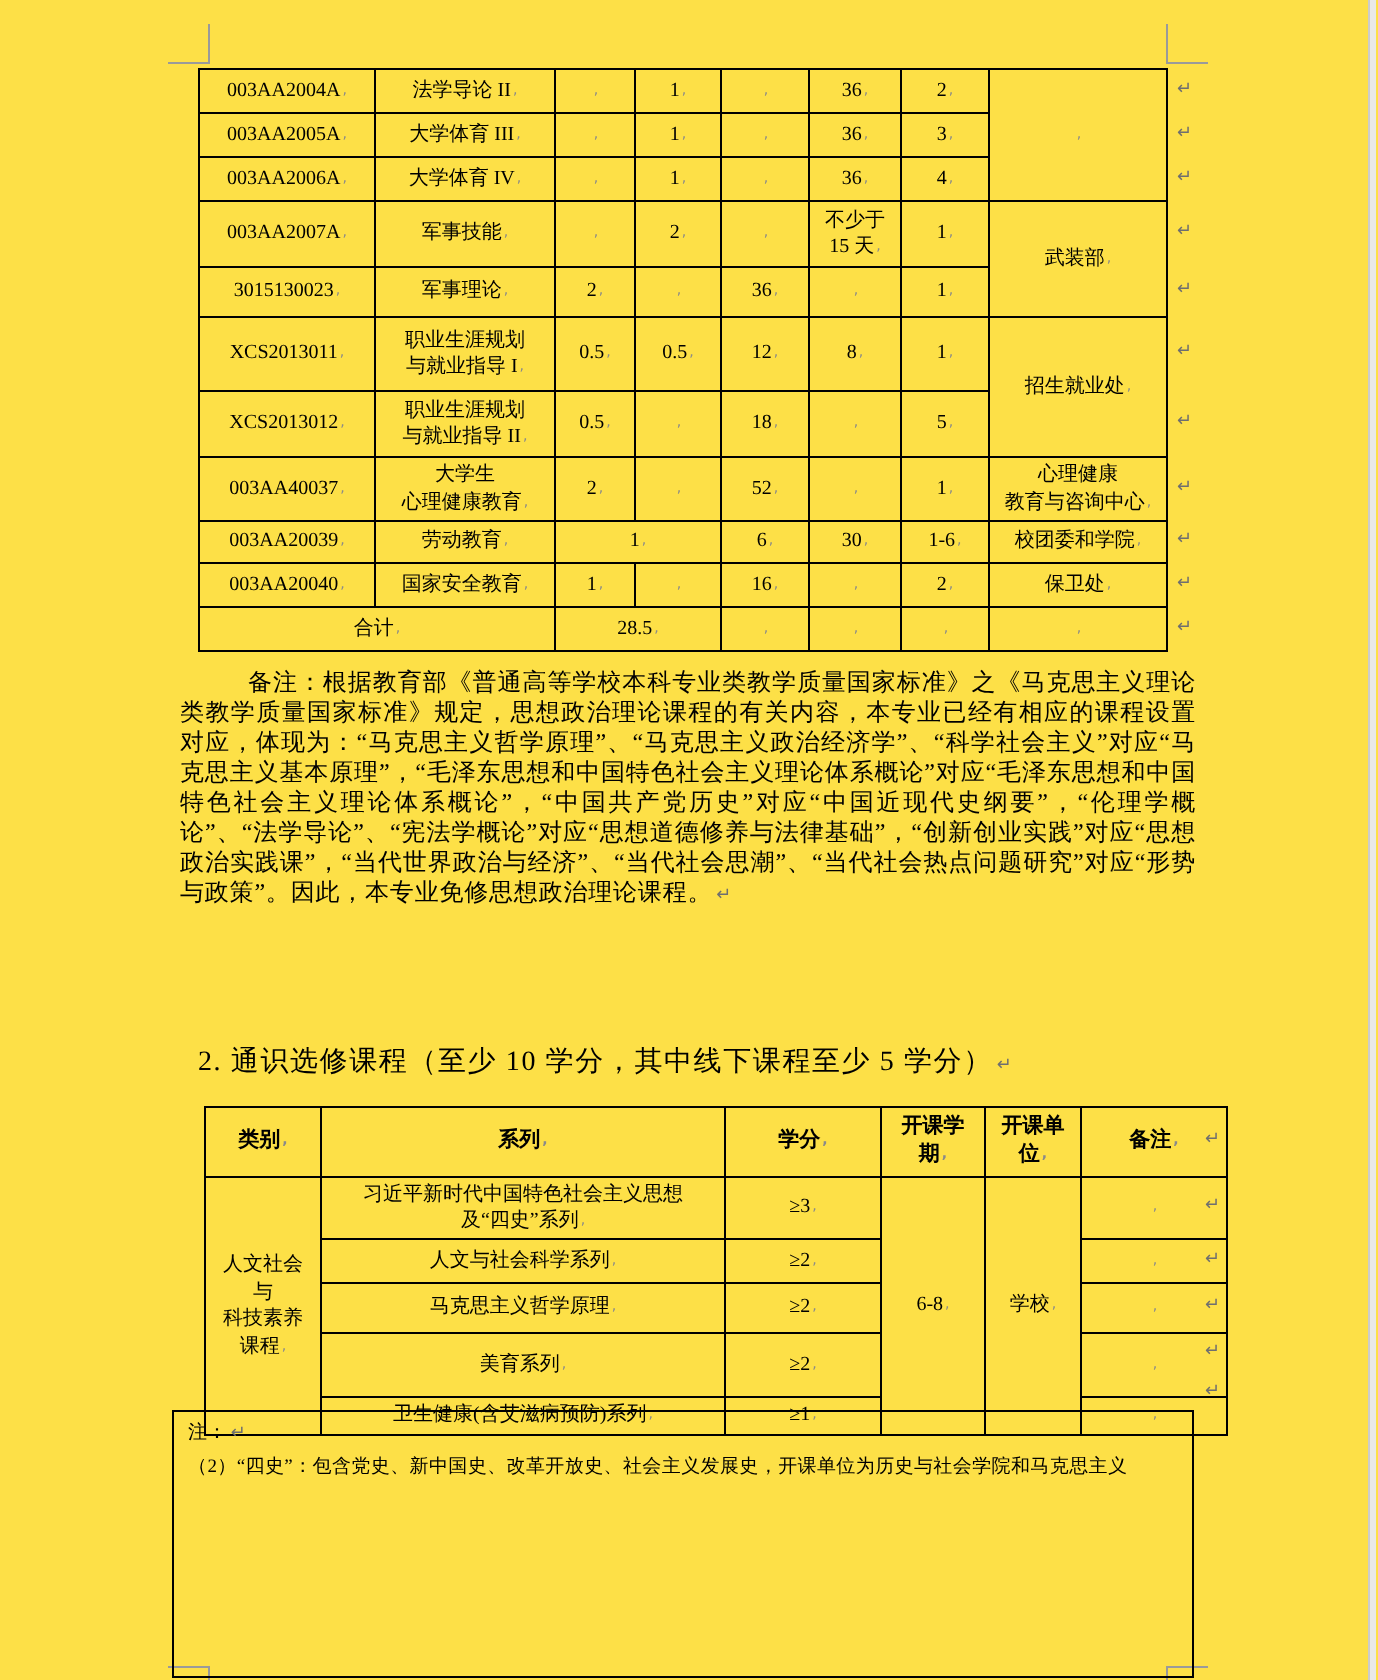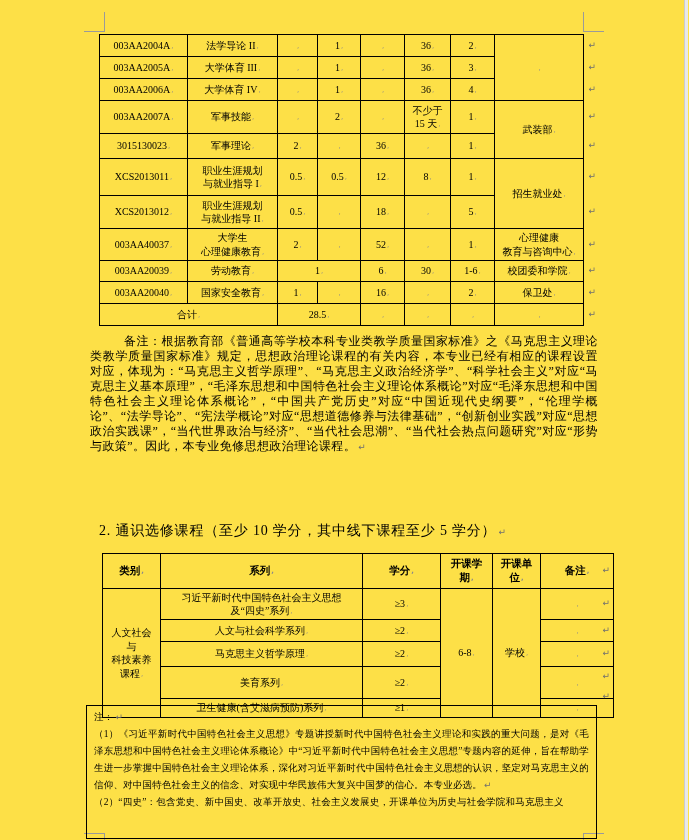--- a/index.html
+++ b/index.html
@@ -225,21 +225,20 @@
       <tr style="height:19px">
         <td><span class="cv">卫生健康(含艾滋病预防)系列</span></td>
         <td><span class="cv">≥1</span></td>
         <td><span class="cv"></span></td>
       </tr>
     </tbody>
   </table>
 
   <div class="notesbox">
     <p class="note pmark">注：</p>
-    <p class="note pmark">（1）《习近平新时代中国特色社会主义思想》专题讲授新时代中国特色社会主义理论和实践的重大问题，是对《毛泽东思想和中国特色社会主义理论体系概论》中“习近平新时代中国特色社会主义思想”专题内容的延伸，旨在帮助学生进一步掌握中国特色社会主义理论体系，深化对习近平新时代中国特色社会主义思想的认识，坚定对马克思主义的信仰、对中国特色社会主义的信念、对实现中华民族伟大复兴中国梦的信心。本专业必选。</p>
     <p class="note">（2）“四史”：包含党史、新中国史、改革开放史、社会主义发展史，开课单位为历史与社会学院和马克思主义</p>
   </div>
 <span class="eor" style="left: 588.5px; top: 40.5px;">↵</span>
     <span class="eor" style="left: 588.5px; top: 62.5px;">↵</span>
     <span class="eor" style="left: 588.5px; top: 84.5px;">↵</span>
     <span class="eor" style="left: 588.5px; top: 112px;">↵</span>
     <span class="eor" style="left: 588.5px; top: 141px;">↵</span>
     <span class="eor" style="left: 588.5px; top: 172px;">↵</span>
     <span class="eor" style="left: 588.5px; top: 207px;">↵</span>
     <span class="eor" style="left: 588.5px; top: 239.5px;">↵</span>

